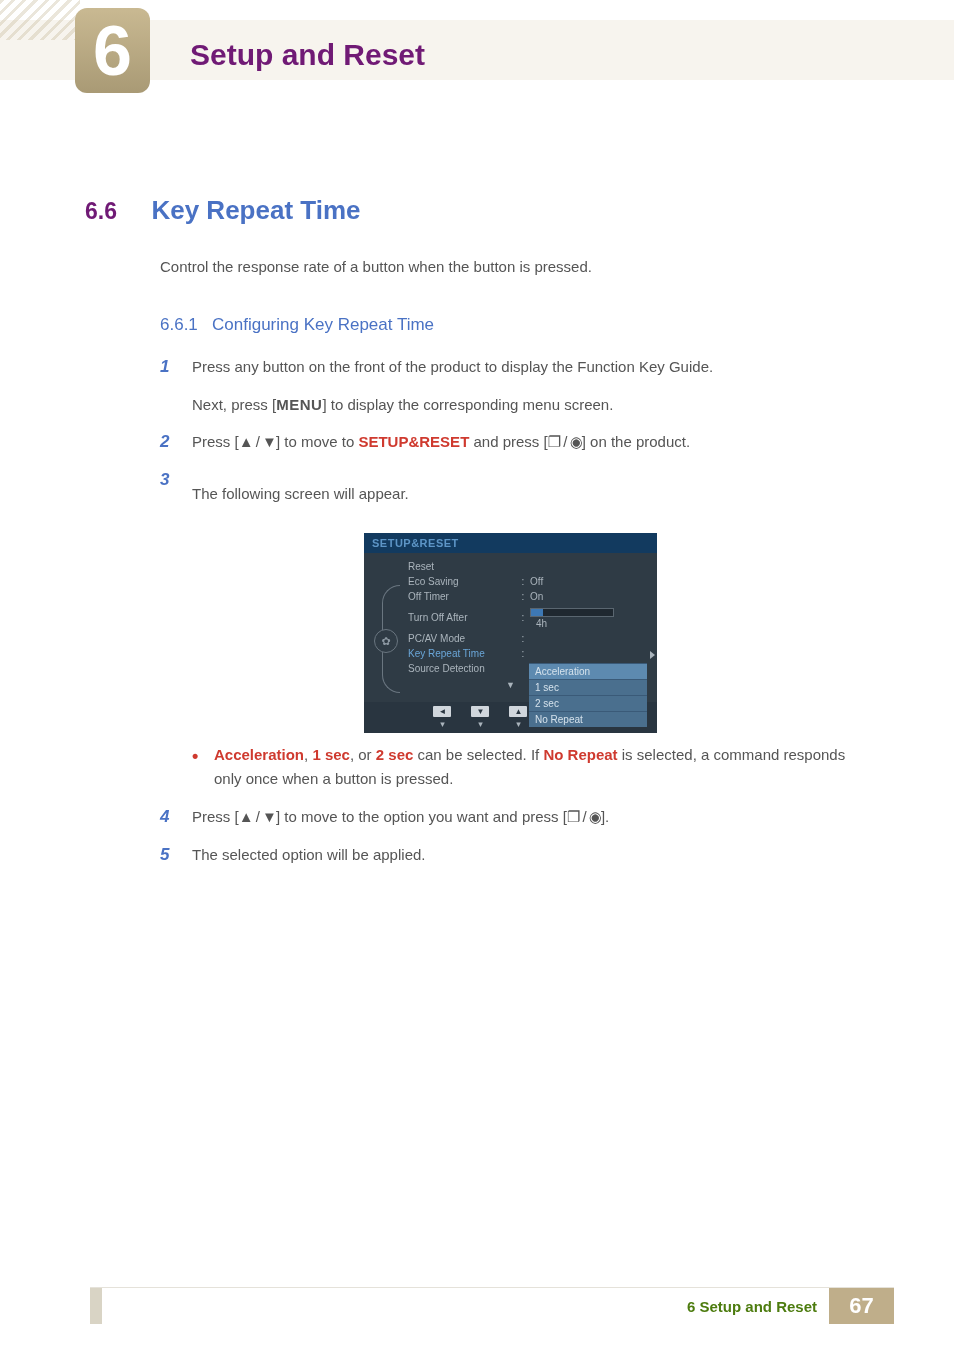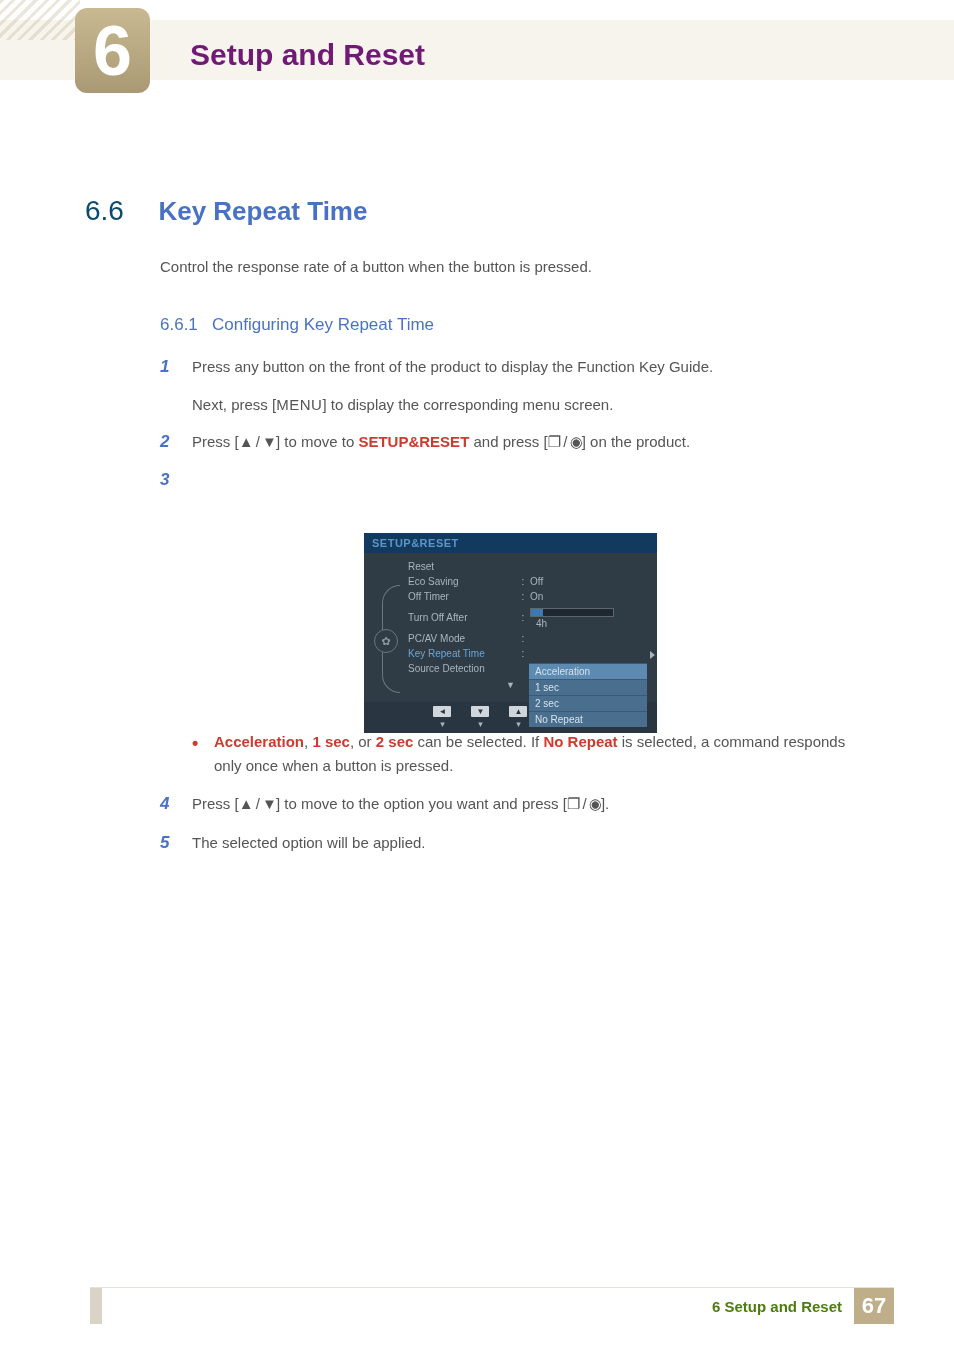--- a/index.html
+++ b/index.html
@@ -27,33 +27,33 @@
     display:flex; align-items:center; justify-content:center;
   }
   .chapter-num { font-size: 70px; font-weight: bold; color: #fff; }
   .chapter-title {
     position: absolute; top: 38px; left: 190px;
     font-size: 30px; font-weight: bold; color: #701a75;
   }
 
   
   .sec-row { position:absolute; left: 85px; }
-  .sec-num { color:#0c4a6e; font-size:28px; font-weight:normal; }
+  .sec-num { color:#701a75; font-size:23px; font-weight:bold; }
   .sec-title { color:#4a72c4; font-size:26px; font-weight:bold; margin-left:30px;}
   .sub-row { position:absolute; left:160px; color:#4a72c4; font-weight:normal; font-size:17px;}
   .intro-text { position:absolute; left:160px; right:95px; font-size:15px; color:#555; }
 
   
   .steps { position:absolute; left:160px; right:95px; top:355px; }
   .step { display:flex; align-items:flex-start; margin-bottom:13px; font-size:15px; color:#555; line-height:1.6;}
   .step-num { width:32px; flex:none; color:#4a72c4; font-style:italic; font-weight:bold; font-size:17px; margin-top:-2px;}
   .step-body { flex:1; }
   .red-bold { color:#cf3a2f; font-weight:bold; }
   .btn-glyph { display:inline; letter-spacing:-1px; }
-  .menu-word { font-weight:normal; font-family: Arial, sans-serif; letter-spacing:.5px;}
+  .menu-word { font-weight:bold; font-family: Arial, sans-serif; letter-spacing:.5px;}
 
   .bullet-row { display:flex; margin:14px 0 14px 32px; font-size:15px; color:#555; line-height:1.6;}
   .bullet-dot { width:22px; flex:none; color:#cf3a2f; font-size:18px; line-height:1; font-weight:bold; margin-top:4px;}
   .bullet-body { flex:1; }
 
   
   .osd-wrap { position:absolute; left:364px; top:533px; width:293px; }
   .osd-title { background:#123a5f; color:#5d95c6; font-size:11px; padding:4px 8px; font-weight:bold; letter-spacing:.5px; text-align:left;}
   .osd-body { background:#2f3b45; color:#aab4bc; font-size:10px; padding:6px 0 12px 0; position:relative;}
   .osd-row { display:flex; align-items:center; padding:2px 0;}
@@ -88,21 +88,21 @@
   .fi-box { background:#d0d6dc; color:#293540; font-size:8px; font-weight:bold; display:inline-block; width:18px; height:11px; line-height:11px; border-radius:1px; text-align:center;}
 
   
   .page-footer {
     position:absolute; bottom:26px; left:0; right:0; height:36px;
     display:flex; align-items:center; justify-content:flex-end; padding-right:0;
   }
   .footer-line { position:absolute; bottom:62px; left:90px; right:60px; height:1px; background:#e5e2da;}
   .left-stripe { position:absolute; left:90px; bottom:26px; width:12px; height:36px; background:#d9d4c5;}
   .footer-text { font-weight:bold; color:#4d7c0f; font-size:15px; margin-right:12px;}
-  .page-num-box { background:#bfae8a; color:#fff; font-size:22px; font-weight:bold; width:40px; height:36px; display:flex; align-items:center; justify-content:center; margin-right:60px;}
+  .page-num-box { background:#bfae8a; color:#fff; font-size:22px; font-weight:bold; width:65px; height:36px; display:flex; align-items:center; justify-content:center; margin-right:60px;}
 </style>
 </head>
 <body>
 
 <div class="header-bar"></div>
 <div class="hatch"></div>
 <div class="chapter-badge">
   <span class="chapter-num">6</span>
 </div>
 <div class="chapter-title">Setup and Reset</div>
@@ -133,20 +133,21 @@
   <div class="step">
     <div class="step-num">2</div>
     <div class="step-body">
       <span>Press [</span><span class="btn-glyph">▲ / ▼</span><span>] to move to </span><span class="red-bold">SETUP&amp;RESET</span><span> and press [</span><span class="btn-glyph">❐ / ◉</span><span>] on the product.</span>
     </div>
   </div>
 
   <div class="step">
     <div class="step-num">3</div>
     <div class="step-body">
+      <div style="margin-top:14px;">The following screen will appear.</div>
     </div>
   </div>
 
   <div style="height:210px;"></div>
 
   <div class="bullet-row">
     <div class="bullet-dot">•</div>
     <div class="bullet-body">
       <span class="red-bold">Acceleration</span><span>, </span><span class="red-bold">1 sec</span><span>, or </span><span class="red-bold">2 sec</span><span> can be selected. If </span><span class="red-bold">No Repeat</span><span> is selected, a command responds only once when a button is pressed.</span>
     </div>

